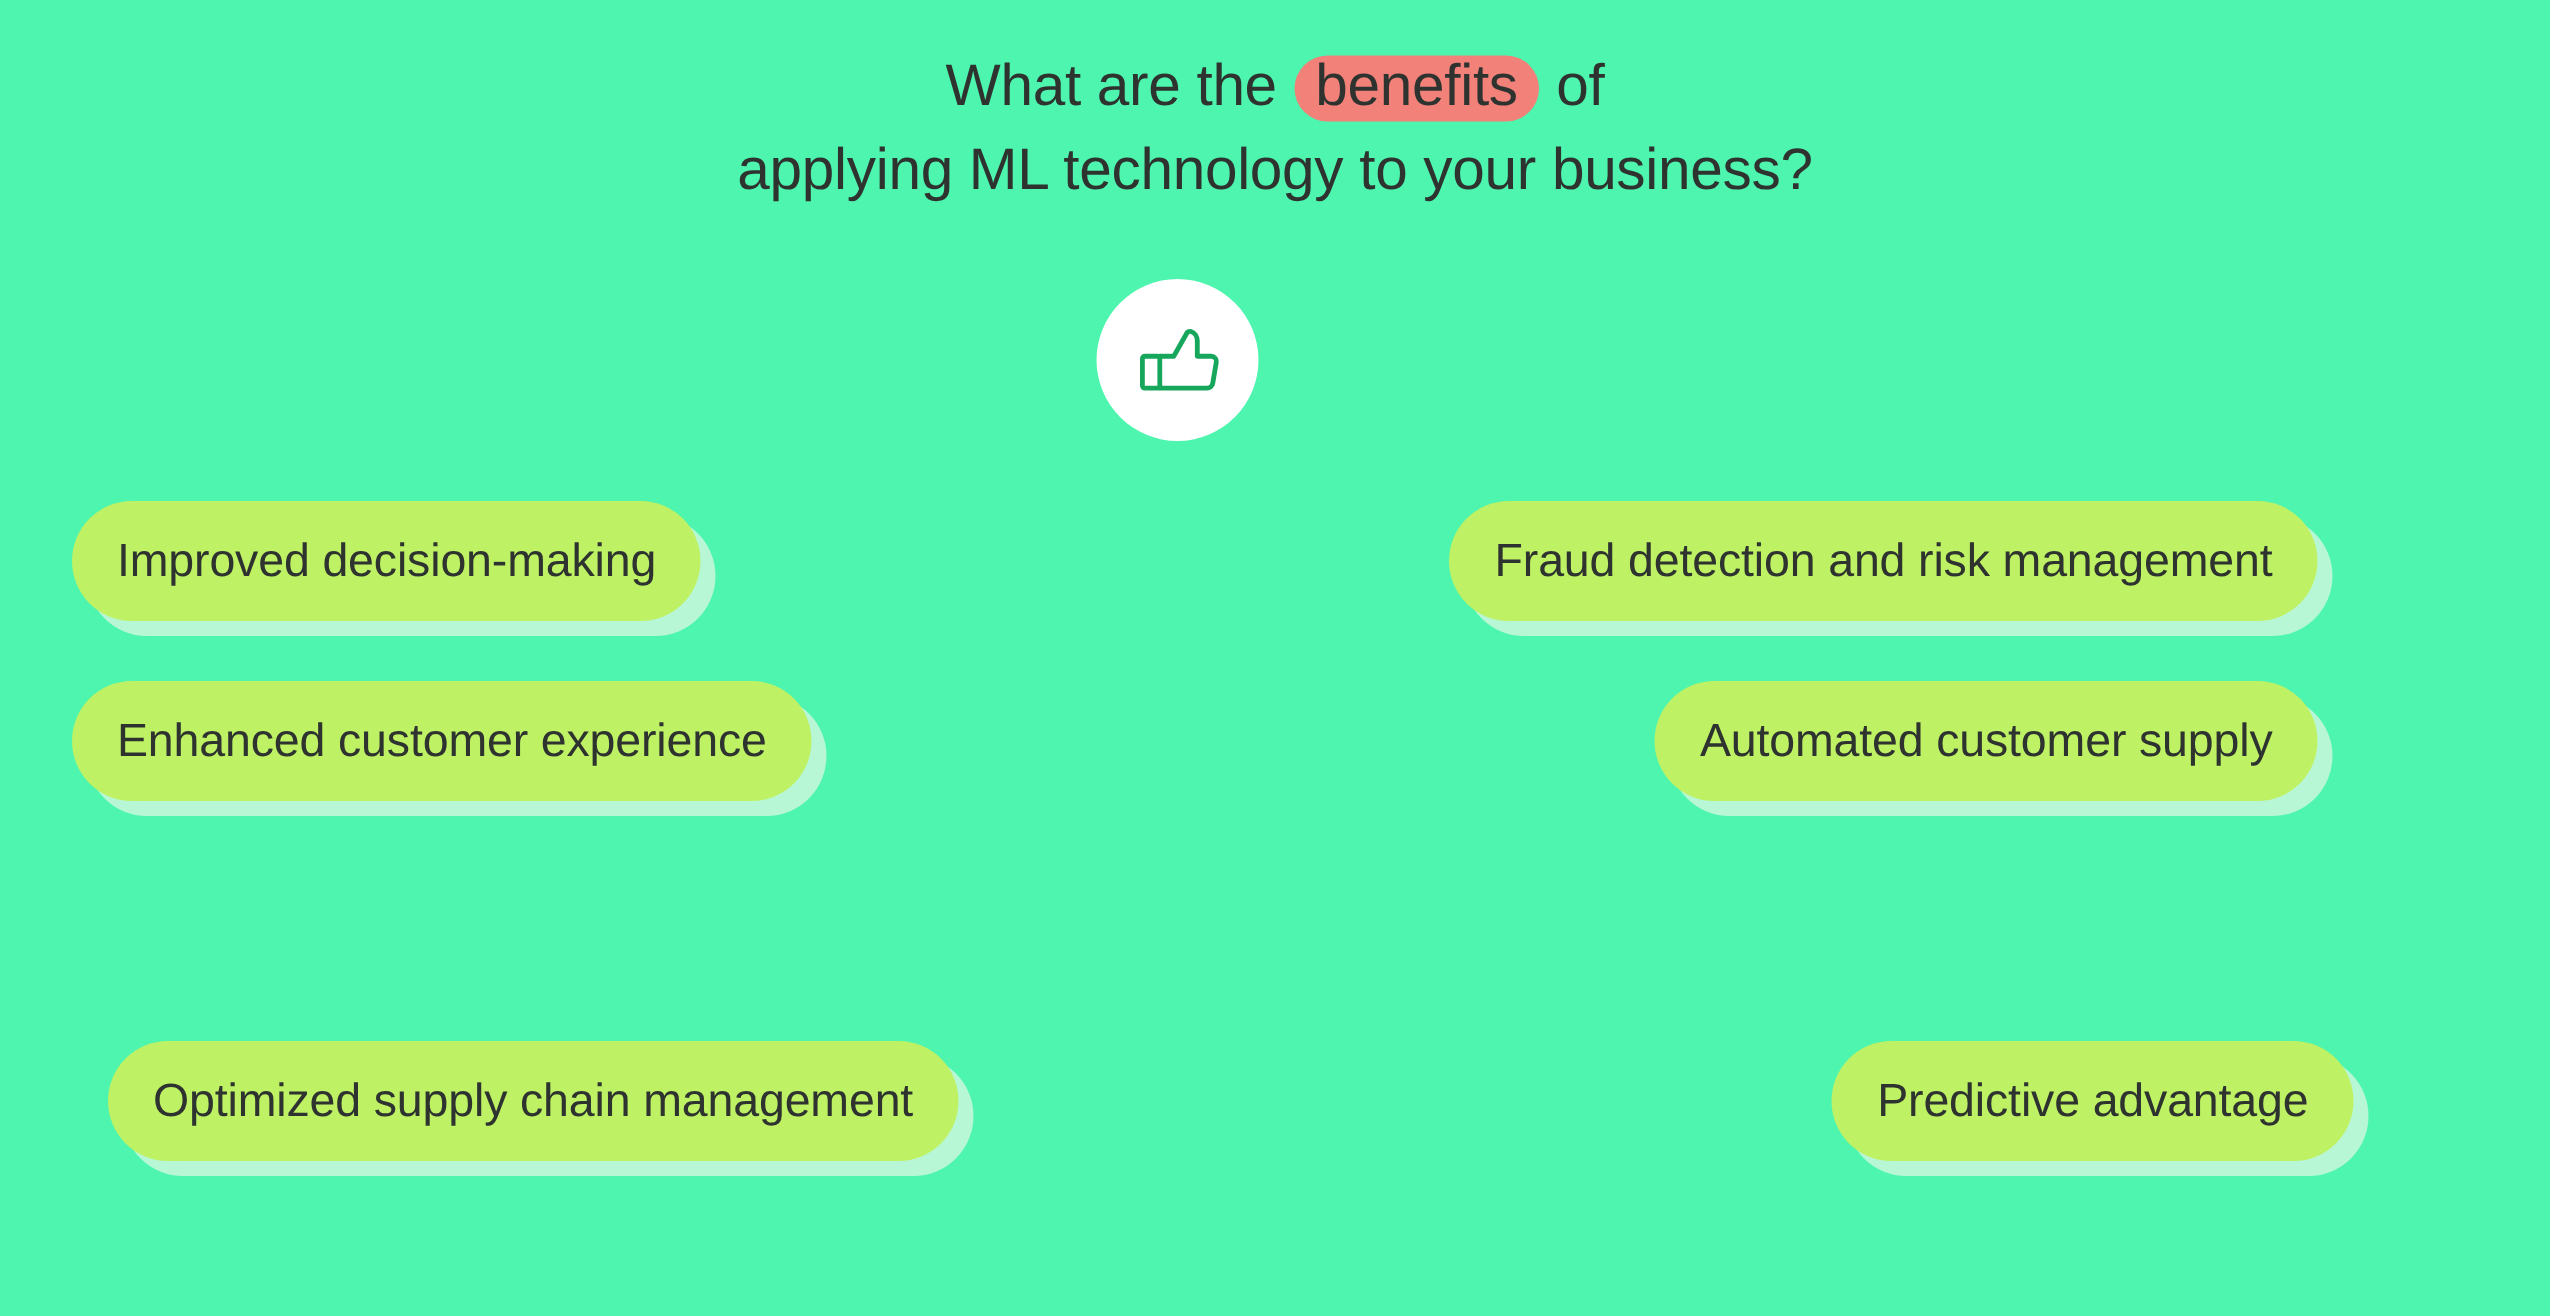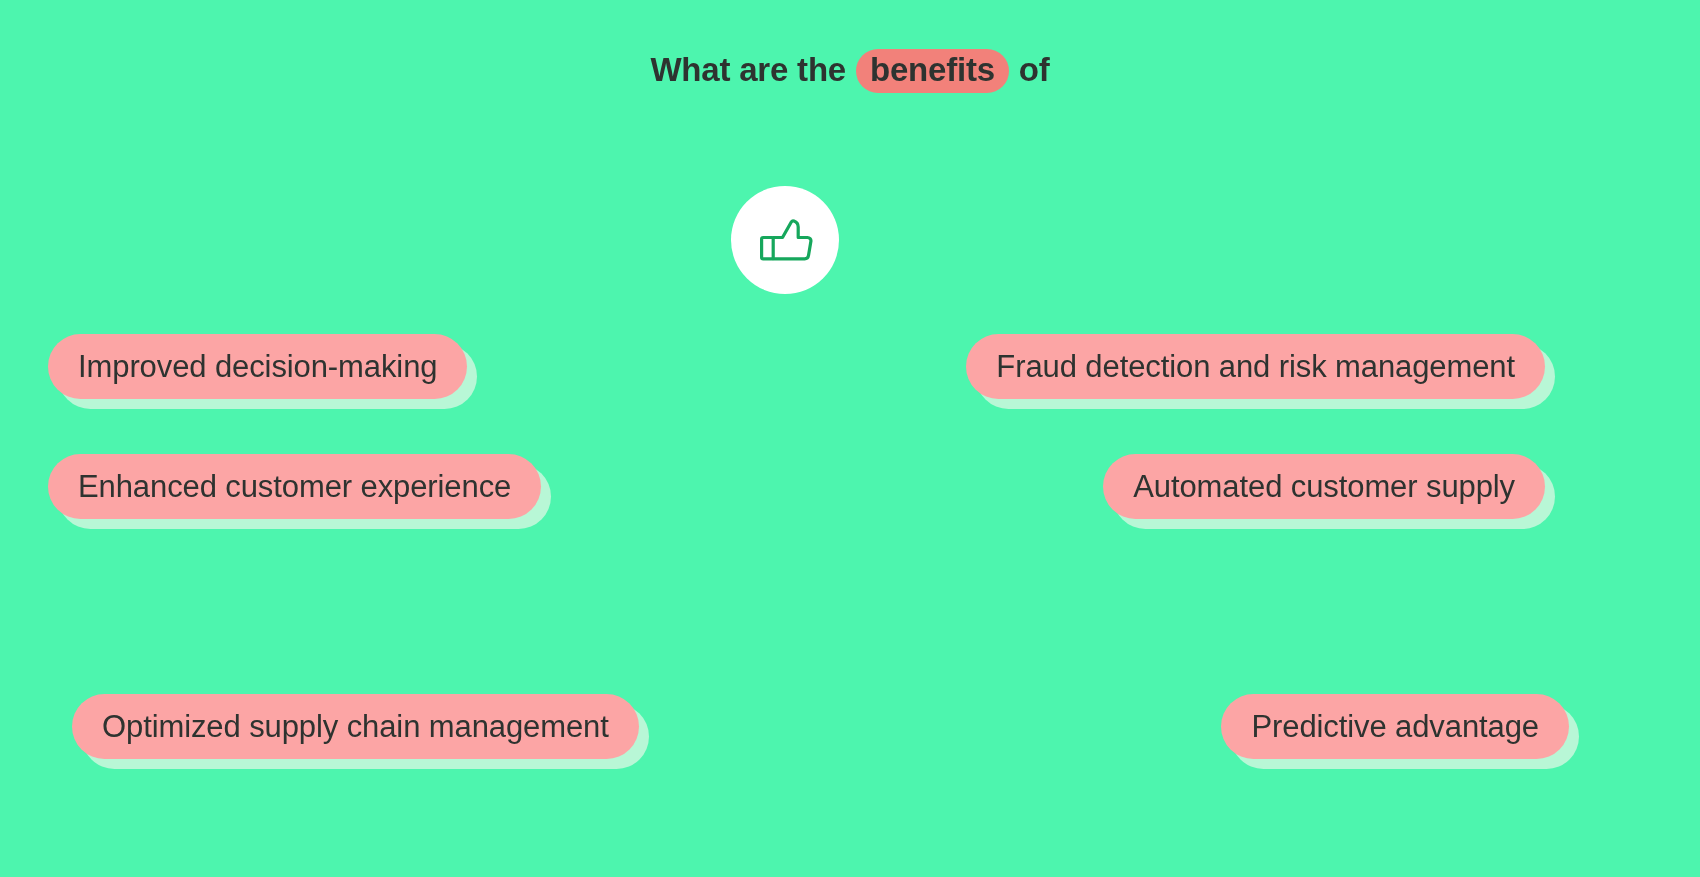--- a/index.html
+++ b/index.html
@@ -11,25 +11,25 @@
   }
   .canvas {
     position:relative;
     width:1700px; height:877px;
     background:#4DF5AE;
   }
 
   
   .title-block {
     position:absolute;
-    top:42px; left:0; width:1700px;
+    top:30px; left:0; width:1700px;
     text-align:center;
     color:#2E3330;
-    font-weight:bold;
-    font-size:33px;
+    font-weight:normal;
+    font-size:39px;
     line-height:56px;
     letter-spacing:-0.2px;
   }
   .title-line { display:block; white-space:nowrap; }
   .hl {
     display:inline-block;
     background:#F2817A;
     border-radius:22px;
     padding:1px 14px 3px 14px;
     margin:0 1px;
@@ -77,38 +77,39 @@
     width:100%; height:100%;
     background:#B8F7D6;
     border-radius:40px;
     z-index:0;
   }
   .pill {
     position:relative;
     z-index:1;
     display:inline-flex;
     align-items:center;
-    height:65px;
+    height:80px;
     padding:0 30px;
-    background:#fca5a5;
+    background:#bef264;
     border-radius:40px;
     color:#2E3330;
     font-size:31px;
     font-weight:normal;
     white-space:nowrap;
     letter-spacing:-0.1px;
   }
 </style>
 </head>
 <body>
 
 <div class="canvas">
 
   <div class="title-block">
     <span class="title-line"><span>What are the </span><span class="hl">benefits</span><span> of</span></span>
+    <span class="title-line">applying ML technology to your business?</span>
   </div>
 
   <div class="circle-wrap">
     <div class="circle">
       <svg class="thumb-icon" width="58" height="56" viewBox="0 0 58 56" fill="none">
         <path d="M17 25.5 H26.5 L35 10.5 C35.5 9.3 36.8 8.6 38 9 C40.6 9.9 42.2 12.4 42.2 15.1 V25.5 H51.5 C53.6 25.5 55.2 27.3 54.9 29.3 L52.5 43.5 C52.2 45.4 50.6 46.8 48.7 46.8 H17" stroke="#16A75C" stroke-width="3.2" stroke-linejoin="round" stroke-linecap="round"></path>
         <rect x="5.6" y="25.5" width="11.6" height="21.3" rx="1.6" stroke="#16A75C" stroke-width="3.2"></rect>
       </svg>
     </div>
   </div>

